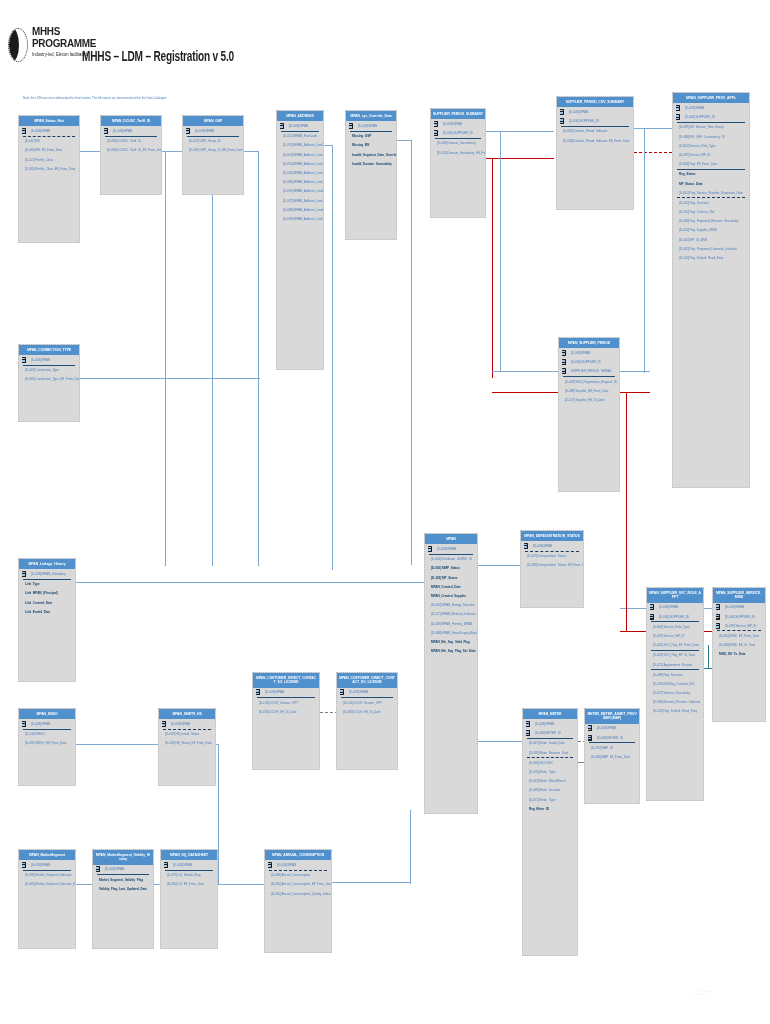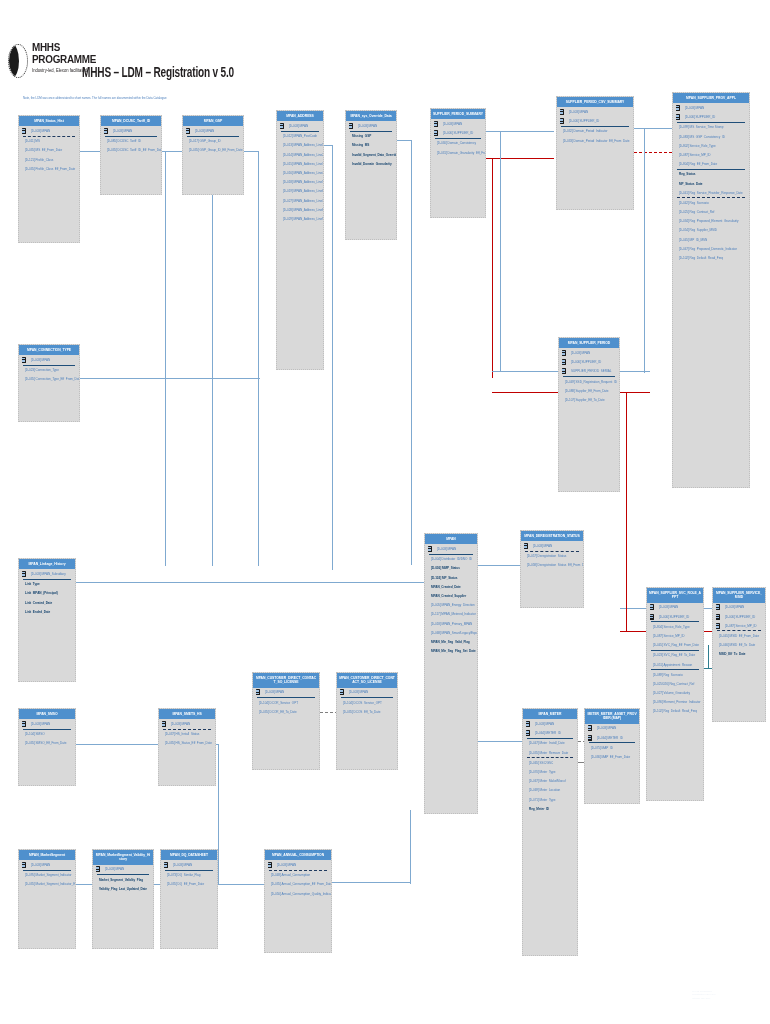--- a/index.html
+++ b/index.html
@@ -7,21 +7,21 @@
   body {
     width:770px; height:1024px;
     background:#ffffff;
     font-family:"Liberation Sans", sans-serif;
     position:relative;
     overflow:hidden;
   }
   #canvas { position:absolute; left:0; top:0; width:770px; height:1024px; }
 
   
-  #header { position:absolute; left:0; top:16px; width:745px; height:92px; }
+  #header { position:absolute; left:0; top:0; width:745px; height:92px; }
   #logo { position:absolute; left:8px; top:26px; width:68px; height:44px; }
   #logo-mark {
     position:absolute; left:0; top:2px; width:20px; height:34px;
     border-radius:50%;
     background:#ffffff;
     border:1px dotted #2b2b2b;
     overflow:hidden;
   }
   #logo-mark::after{
     content:""; position:absolute; left:-4px; top:-1px;

